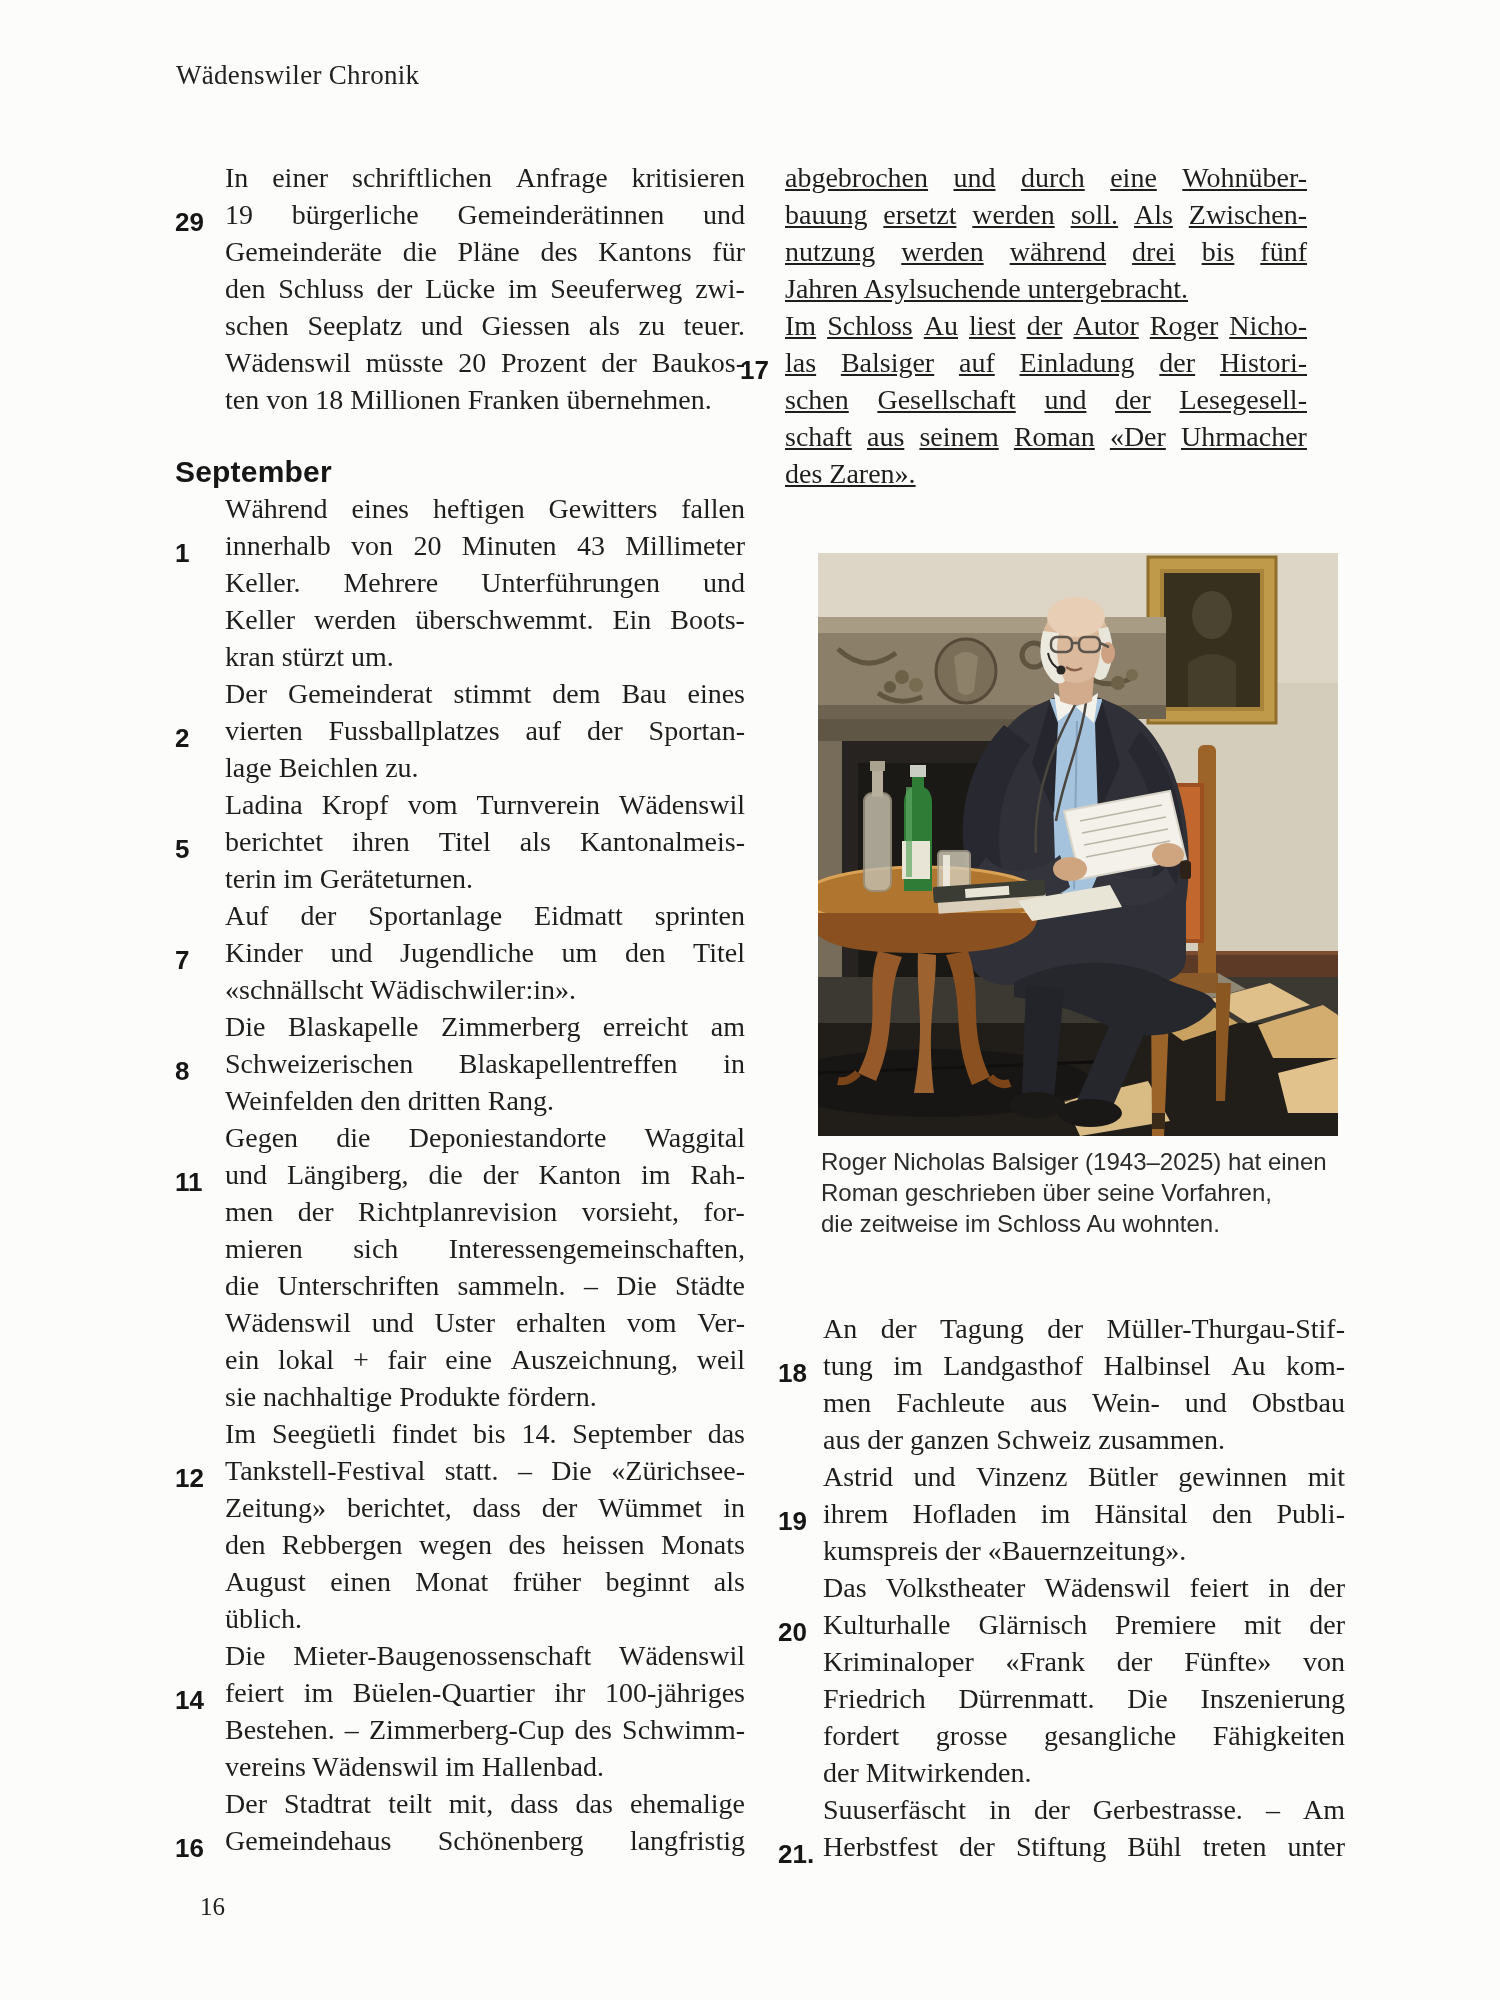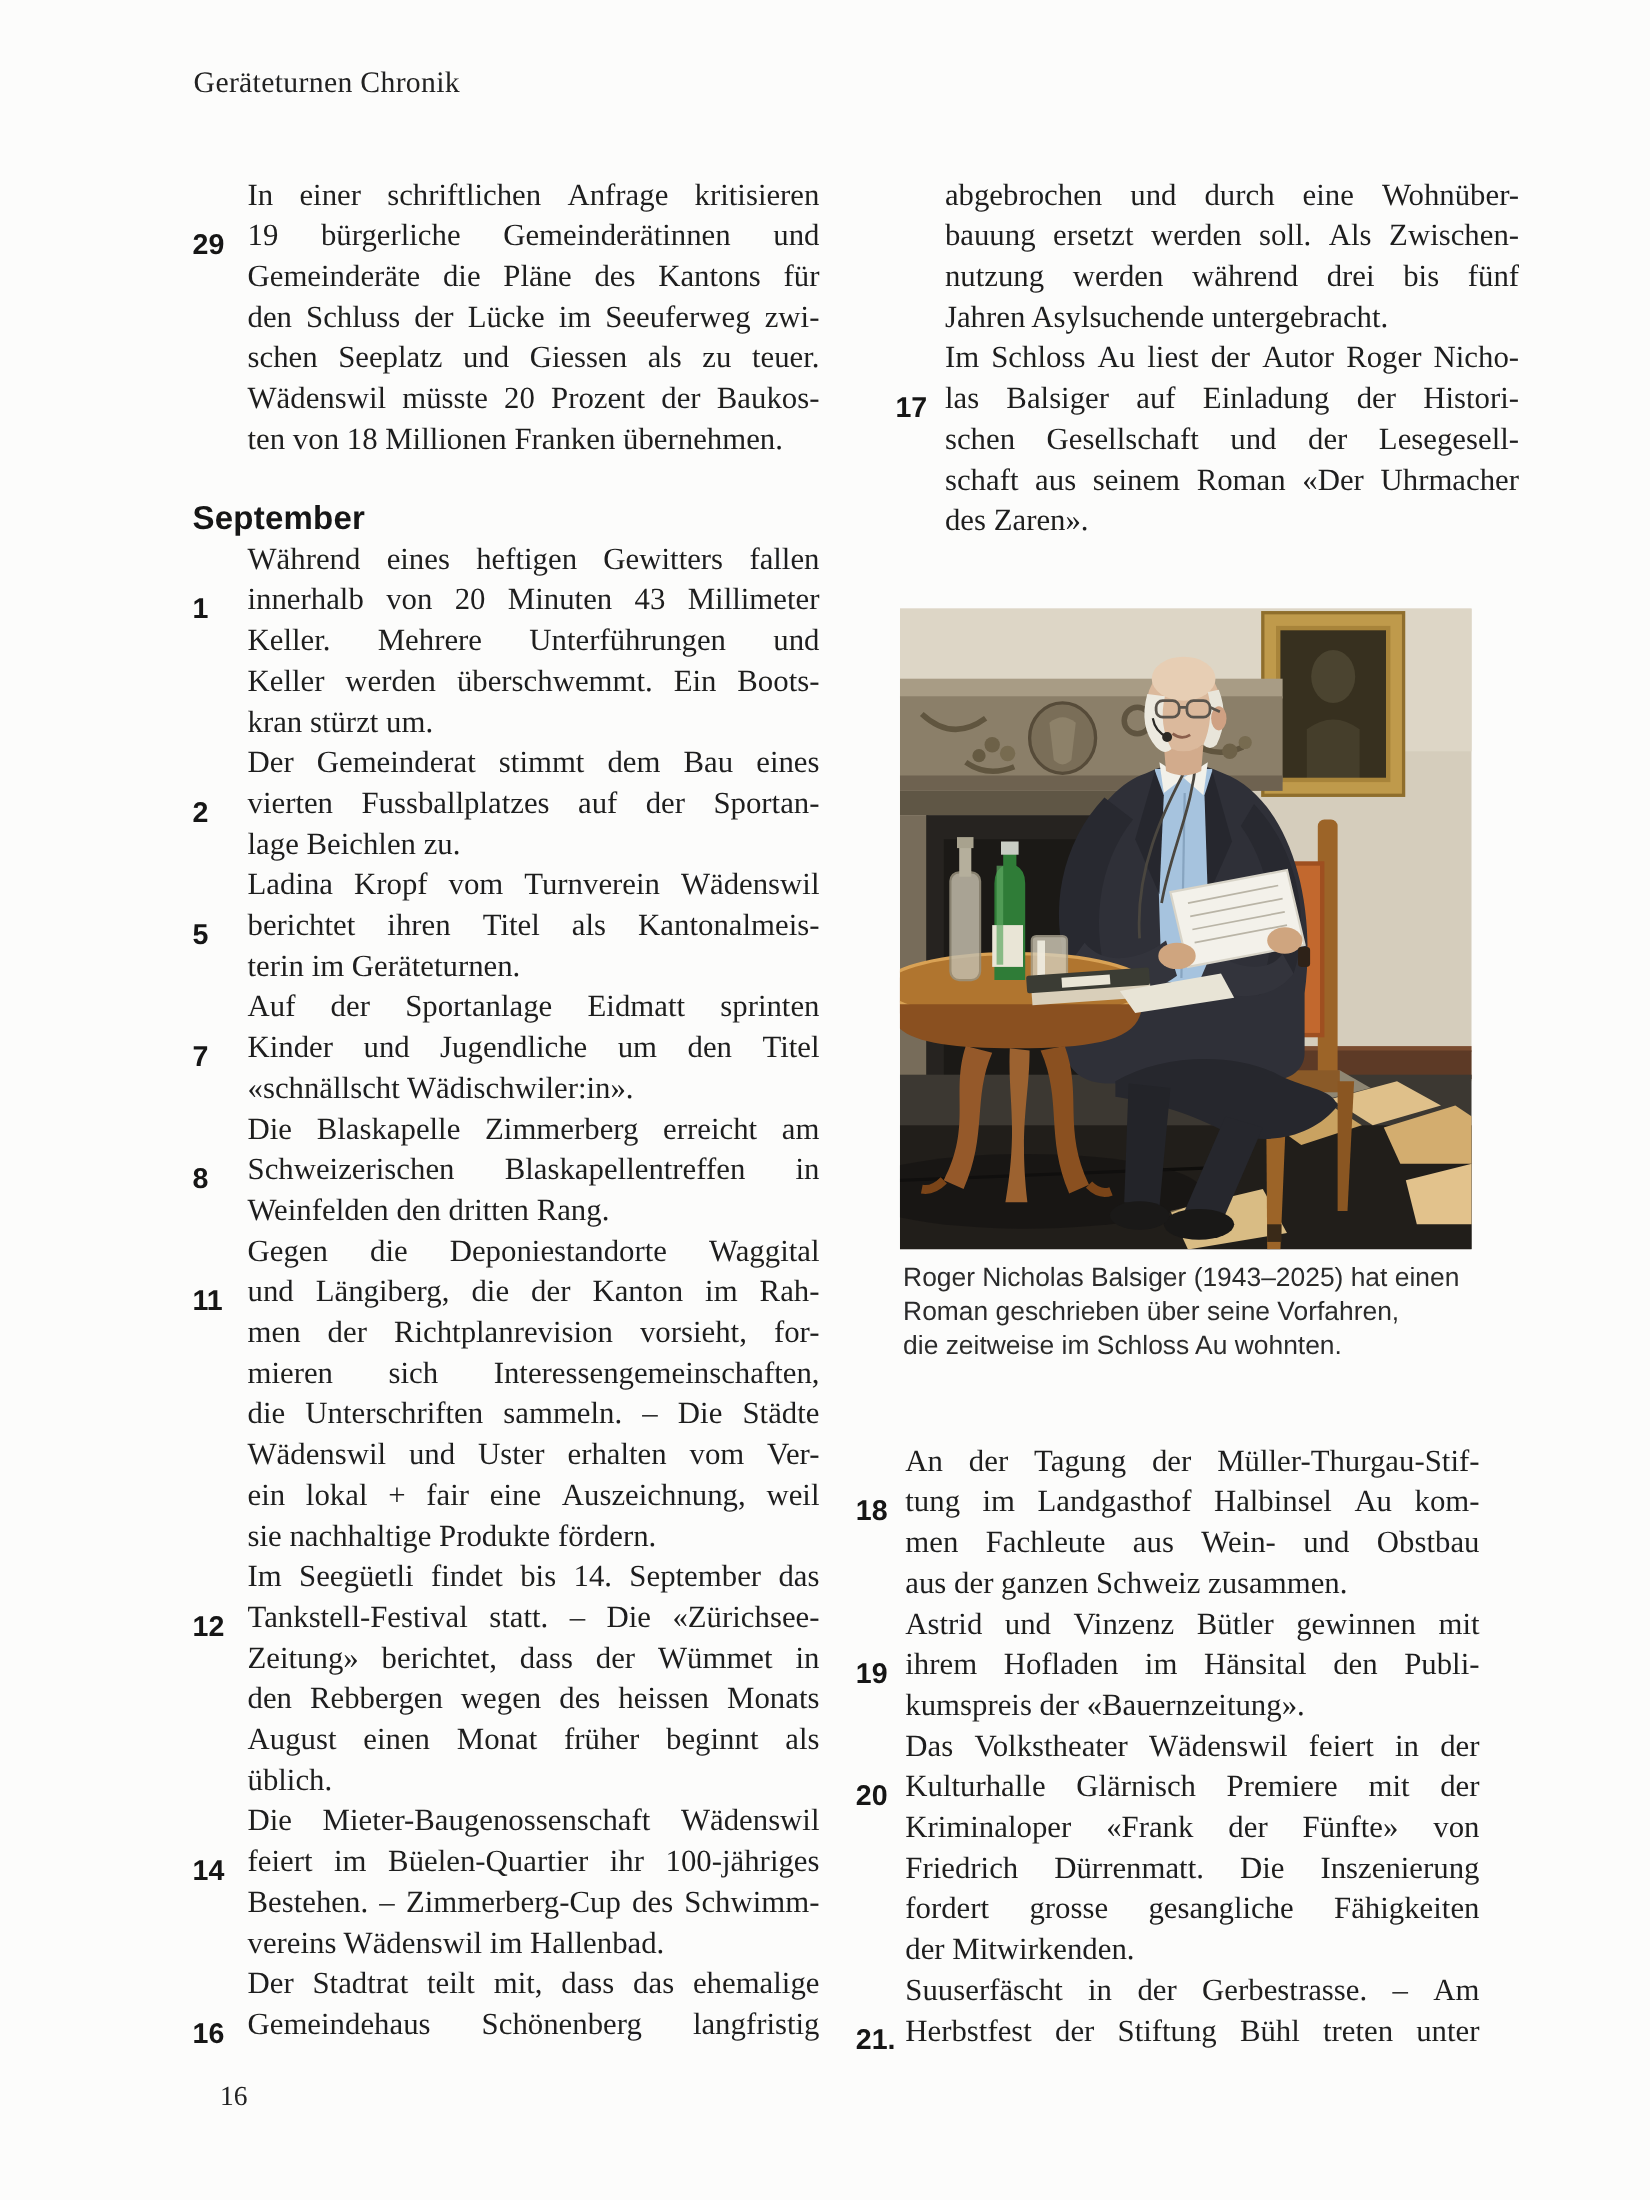--- a/index.html
+++ b/index.html
@@ -10,21 +10,21 @@
     font-family:"Liberation Serif", serif;
     position:relative; overflow:hidden;
   }
   .page { position:absolute; inset:0; }
   .header {
     position:absolute; left:176px; top:60px;
     font-size:27px; letter-spacing:.3px; color:#222;
   }
   .col { position:absolute; font-size:28px; }
   #col-left  { left:175px; top:159px; width:570px; }
-  #col-right-top { left:814px; top:159px; width:567px; }
+  #col-right-top { left:740px; top:159px; width:567px;text-decoration:underline; }
   #col-right-bottom { left:778px; top:1310px; width:567px; }
   .item { position:relative; }
   #col-left .item { padding-left:50px; }
   #col-right-top .item, #col-right-bottom .item { padding-left:45px; }
   .num {
     position:absolute; left:0; top:0; height:37px; line-height:38px;
     font-family:"Liberation Sans", sans-serif; font-weight:700;
     font-size:26px; color:#161616;margin-top:44px;
   }
   .ln { height:37px; line-height:37px; white-space:pre; overflow:visible; }
@@ -44,21 +44,21 @@
     font-family:"Liberation Sans", sans-serif; font-size:24px; color:#2b2b2b;
   }
   .cap-ln { height:31px; line-height:31px; white-space:pre; }
   .footer { position:absolute; left:200px; top:1893px; font-size:25px; color:#222; }
 </style>
 </head>
 <body>
 
 <div class="page">
 
-  <div class="header">Geräteturnen Chronik</div>
+  <div class="header">Wädenswiler Chronik</div>
 
   <div class="col" id="col-left">
       <div class="item">
         <span class="num">29</span>
         <div class="txt">
           <div class="ln j">
             <span>In</span>
             <span>einer</span>
             <span>schriftlichen</span>
             <span>Anfrage</span>

